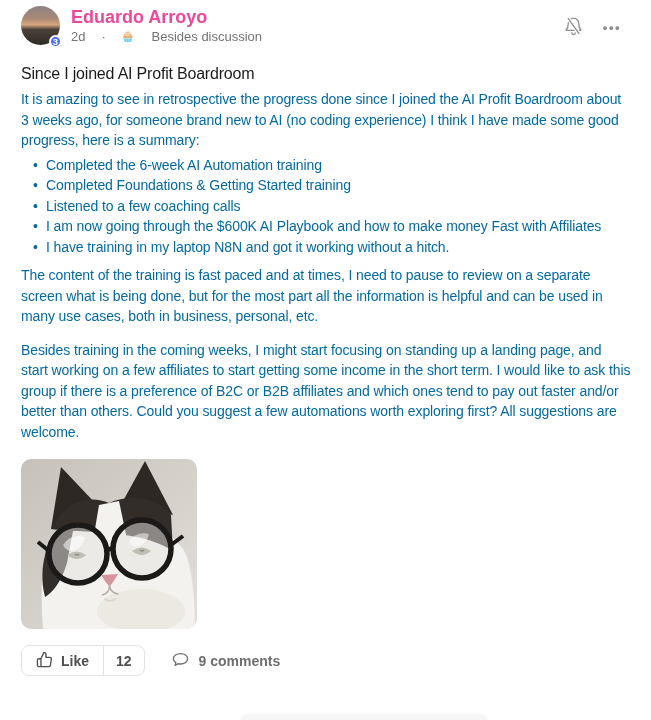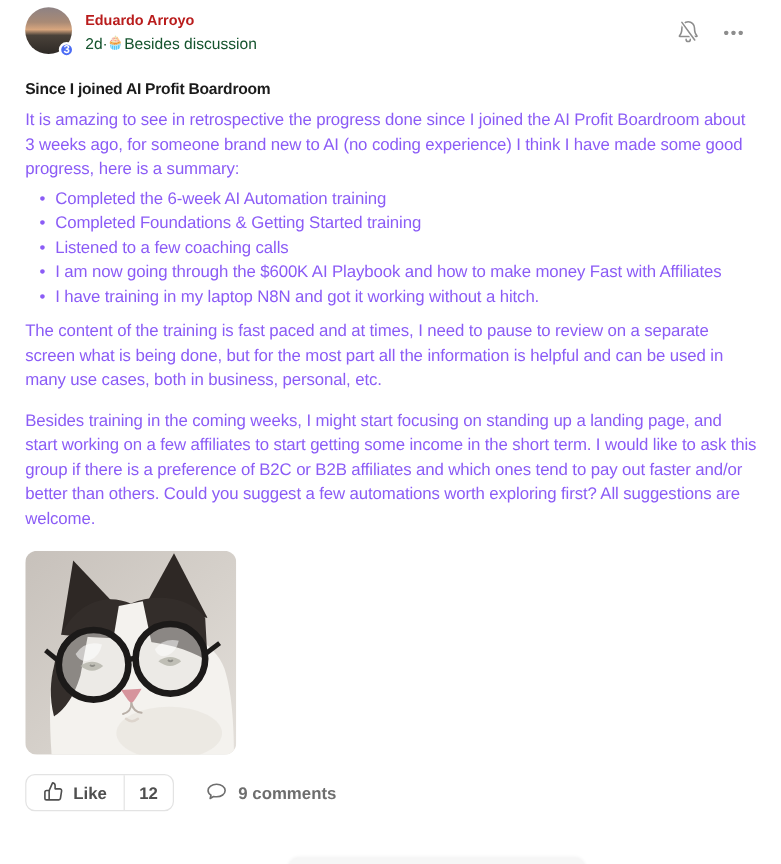--- a/index.html
+++ b/index.html
@@ -23,31 +23,31 @@
   }
   .level-badge {
     position: absolute; right: -2px; bottom: -3px;
     width: 13px; height: 13px; border-radius: 50%;
     background: #4b6cf5; color: #fff;
     font-size: 9.5px; font-weight: 700;
     display: flex; align-items: center; justify-content: center;
     border: 2px solid #fff;
   }
   .header-text { margin-left: 11px; padding-top: 2px; }
-  .author { font-size: 12px; font-weight: 700; color: #b91c1c; line-height: 18px; cursor: pointer; }
-  .meta { margin-top: 3px; font-size: 13px; color: #14532d; display: flex; align-items: center; gap: 0; line-height: 15px; }
+  .author { font-size: 18px; font-weight: 700; color: #ec4899; line-height: 18px; cursor: pointer; }
+  .meta { margin-top: 3px; font-size: 13px; color: #737373; display: flex; align-items: center; gap: 16px; line-height: 15px; }
   .meta .emoji { font-size: 11px; }
   .meta .category { cursor: pointer; }
   .header-actions { margin-left: auto; display: flex; align-items: center; gap: 19px; padding: 9px 10px 0 0; }
   .icon-btn { background: none; border: none; padding: 0; cursor: pointer; display: flex; align-items: center; }
   .menu-dots { color: #8d8d8d; font-size: 13px; letter-spacing: 1.5px; font-weight: 700; line-height: 1; }
 
   
-  .title { margin: 16px 0 0; font-size: 13px; line-height: 26px; font-weight: 700; color: #1b1b1b; letter-spacing: -0.2px; }
-  .body-text { font-size: 14px; line-height: 20.5px; color: #8b5cf6; letter-spacing: -0.1px; }
+  .title { margin: 16px 0 0; font-size: 16px; line-height: 26px; font-weight: 400; color: #1b1b1b; letter-spacing: -0.2px; }
+  .body-text { font-size: 14px; line-height: 20.5px; color: #0369a1; letter-spacing: -0.1px; }
   .para { margin: 2px 0 0; }
   .para + .para { margin-top: 13px; }
   ul.summary { list-style: none; margin: 4px; padding: 0; }
   ul.summary li::before { content: "\2022"; display: inline-block; width: 13px; margin-left: 8px; }
   .para-after-list { margin-top: 8px !important; }
 
   
   .attachment {
     margin-top: 17px; width: 176px; height: 170px;
     border-radius: 10px; overflow: hidden; display: block; cursor: pointer;

